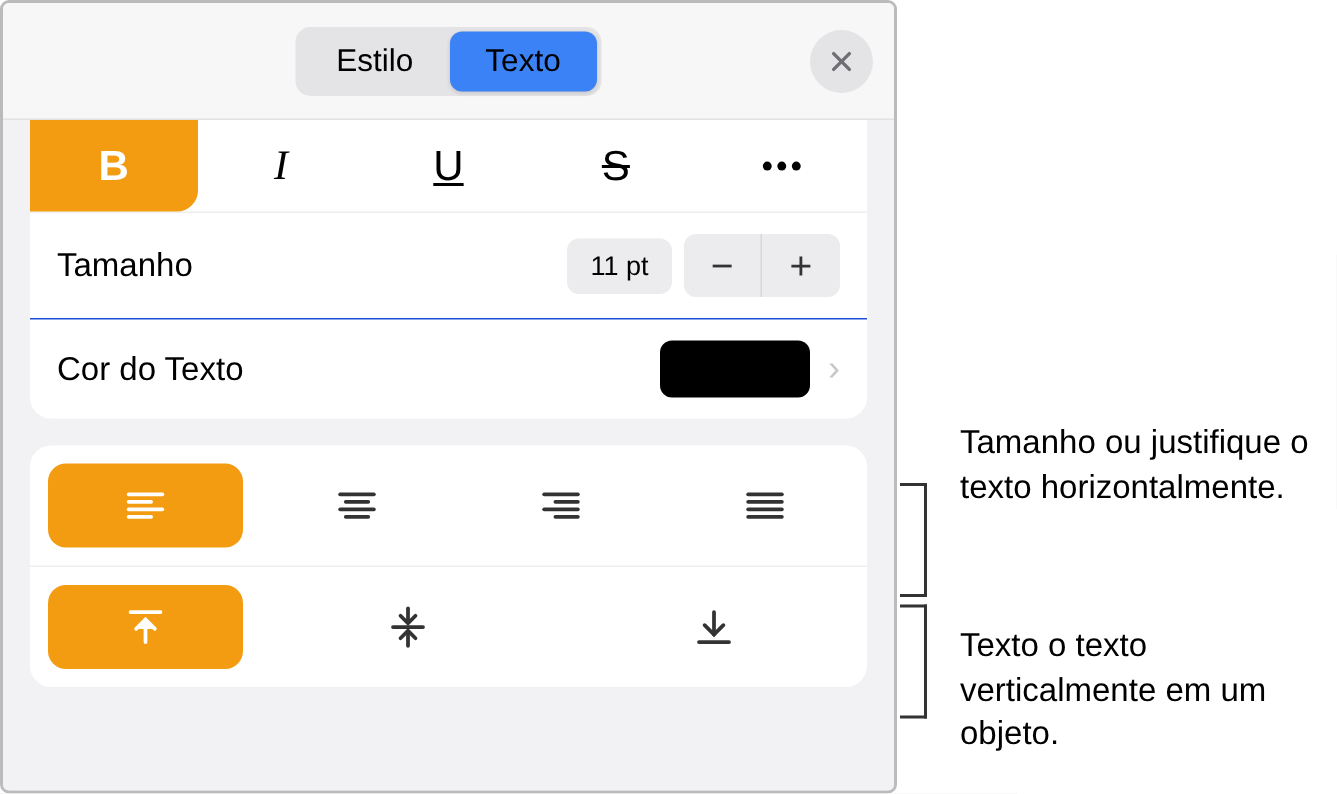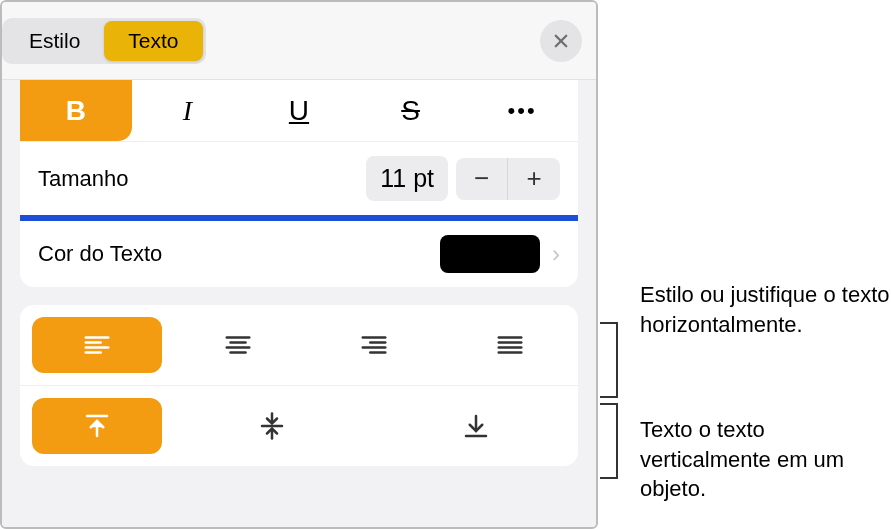--- a/index.html
+++ b/index.html
@@ -16,41 +16,41 @@
       height: 529px;
       border: 2px solid #bbb;
       border-radius: 6px;
       background: #f2f2f4;
       position: relative;
       overflow: hidden;
     }
     .tabs-bar {
       display: flex;
       align-items: center;
-      justify-content: flex-start;
+      justify-content: center;
       height: 78px;
       background: #f7f7f8;
       position: relative;
       border-bottom: 1px solid #e2e2e4;
     }
     .segmented {
       display: flex;
       background: #e4e4e6;
       border-radius: 10px;
       padding: 3px;
     }
     .segmented-item {
       padding: 8px 24px;
       font-size: 21px;
       color: #000;
       border-radius: 8px;
       cursor: pointer;
     }
     .segmented-item.active {
-      background: #eab308;
+      background: #3b82f6;
       box-shadow: 0 1px 3px rgba(0,0,0,0.15);
       padding-left: 24px;
     }
     .close-btn {
       position: absolute;
       right: 14px;
       top: 50%;
       transform: translateY(-50%);
       width: 42px;
       height: 42px;
@@ -99,37 +99,37 @@
     }
     .format-btn.italic { font-style: italic; font-family: Georgia, serif; }
     .format-btn.underline { text-decoration: underline; }
     .format-btn.strike { text-decoration: line-through; }
     .format-btn.more { font-size: 22px; letter-spacing: 2px; }
     .row {
       display: flex;
       align-items: center;
       justify-content: space-between;
       padding: 14px 18px;
-      border-bottom: 6px solid #1d4ed8;
+      border-bottom: 1px solid #1d4ed8;
     }
     .row:last-child { border-bottom: none; text-align: center; }
     .row-label {
       font-size: 22px;
       color: #000;
     }
     .size-controls {
       display: flex;
       align-items: center;
       gap: 8px;
     }
     .size-value {
       background: #ececee;
       border-radius: 8px;
       padding: 8px 14px;
-      font-size: 25px;
+      font-size: 18px;
       min-width: 70px;
       text-align: center;
     }
     .stepper {
       display: flex;
       background: #ececee;
       border-radius: 8px;
       overflow: hidden;
     }
     .stepper-btn {
@@ -319,14 +319,14 @@
       </div>
 
     </div>
 
   </div>
 </div>
 
 <div class="bracket h"></div>
 <div class="bracket v"></div>
 
-<div class="callout h">Estilo ou justifique o texto horizontalmente.</div>
+<div class="callout h">Tamanho ou justifique o texto horizontalmente.</div>
 <div class="callout v">Texto o texto verticalmente em um objeto.</div>
 
 </body></html>

